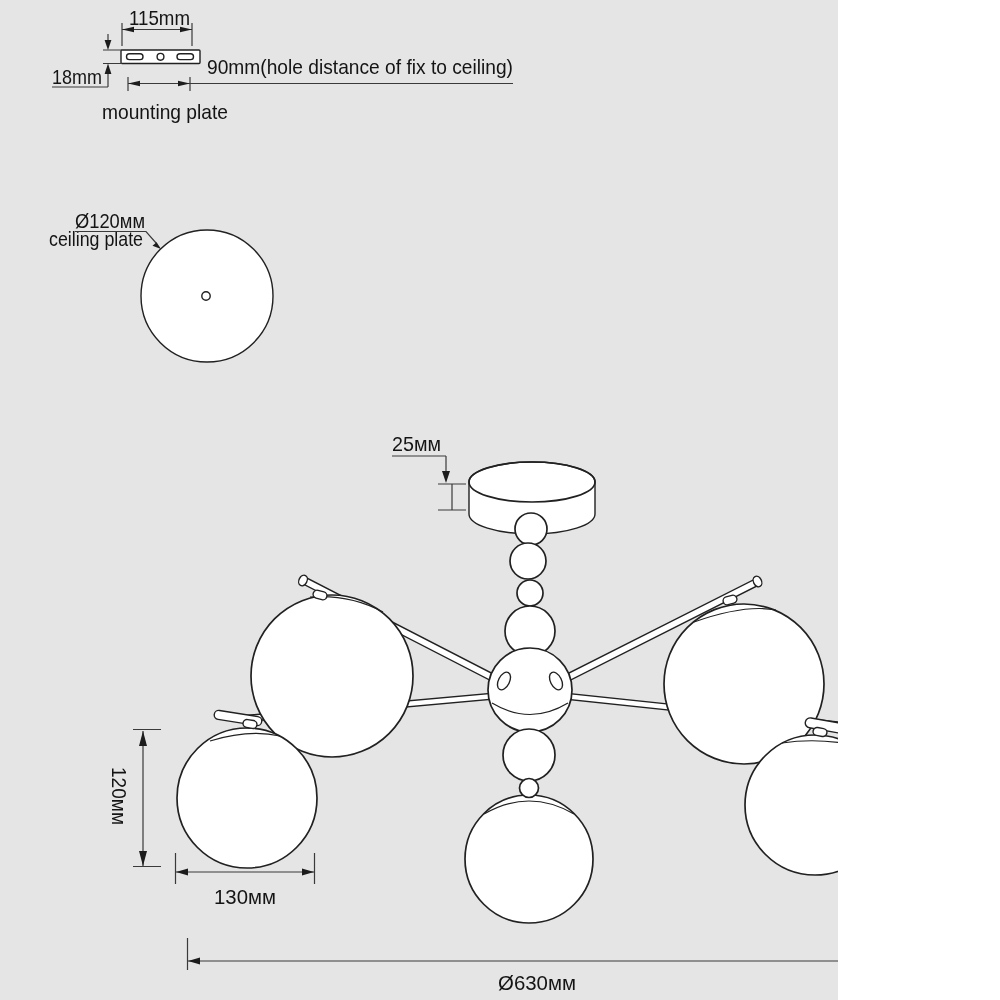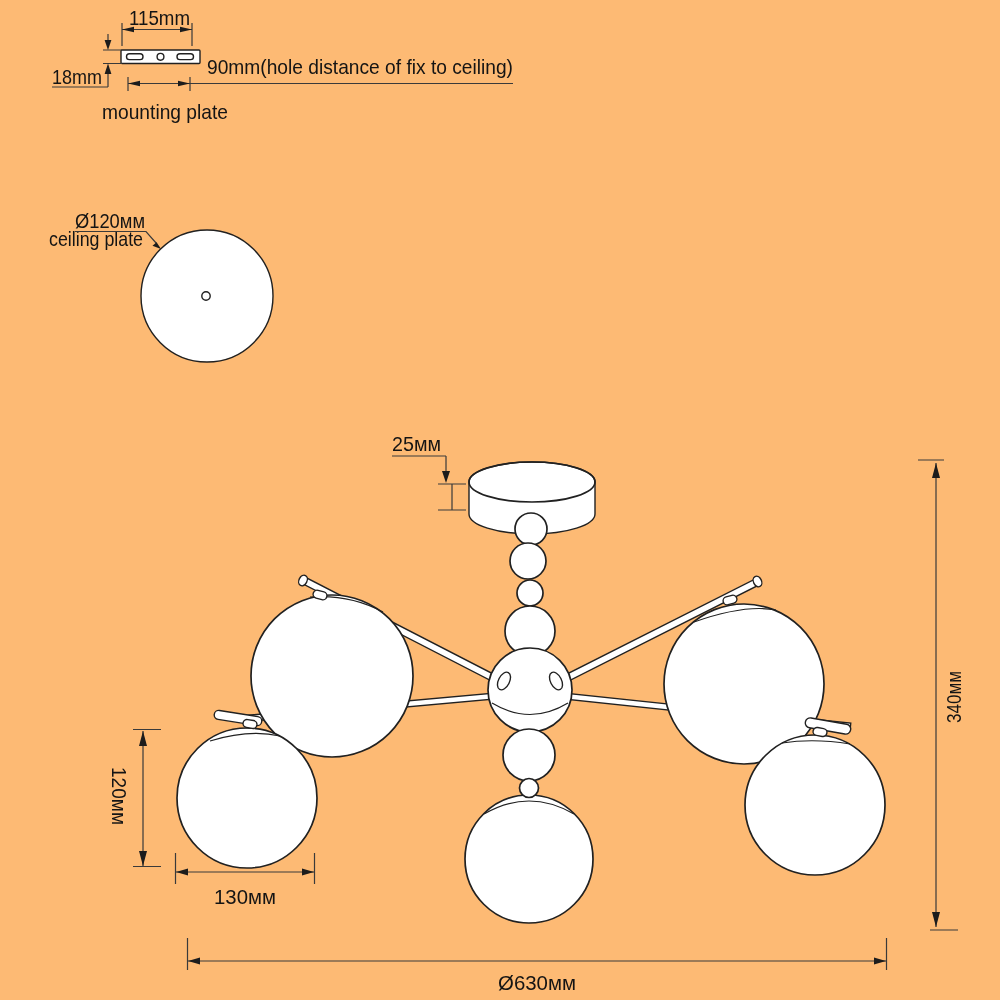--- a/index.html
+++ b/index.html
@@ -5,23 +5,23 @@
   html, body {
     margin: 0;
     padding: 0;
     background: #ffffff;
     width: 1000px;
     height: 1000px;
     font-family: "Liberation Sans", sans-serif;
   }
   #stage {
     position: relative;
-    width: 1000px;
+    width: 838px;
     height: 1000px;
-    background: #fdba74;
+    background: #e5e5e5;
     overflow: hidden;
   }
   svg { display: block; }
   .part {
     fill: #ffffff;
     stroke: #212121;
     stroke-width: 1.7;
   }
   .part-thin {
     fill: #ffffff;

